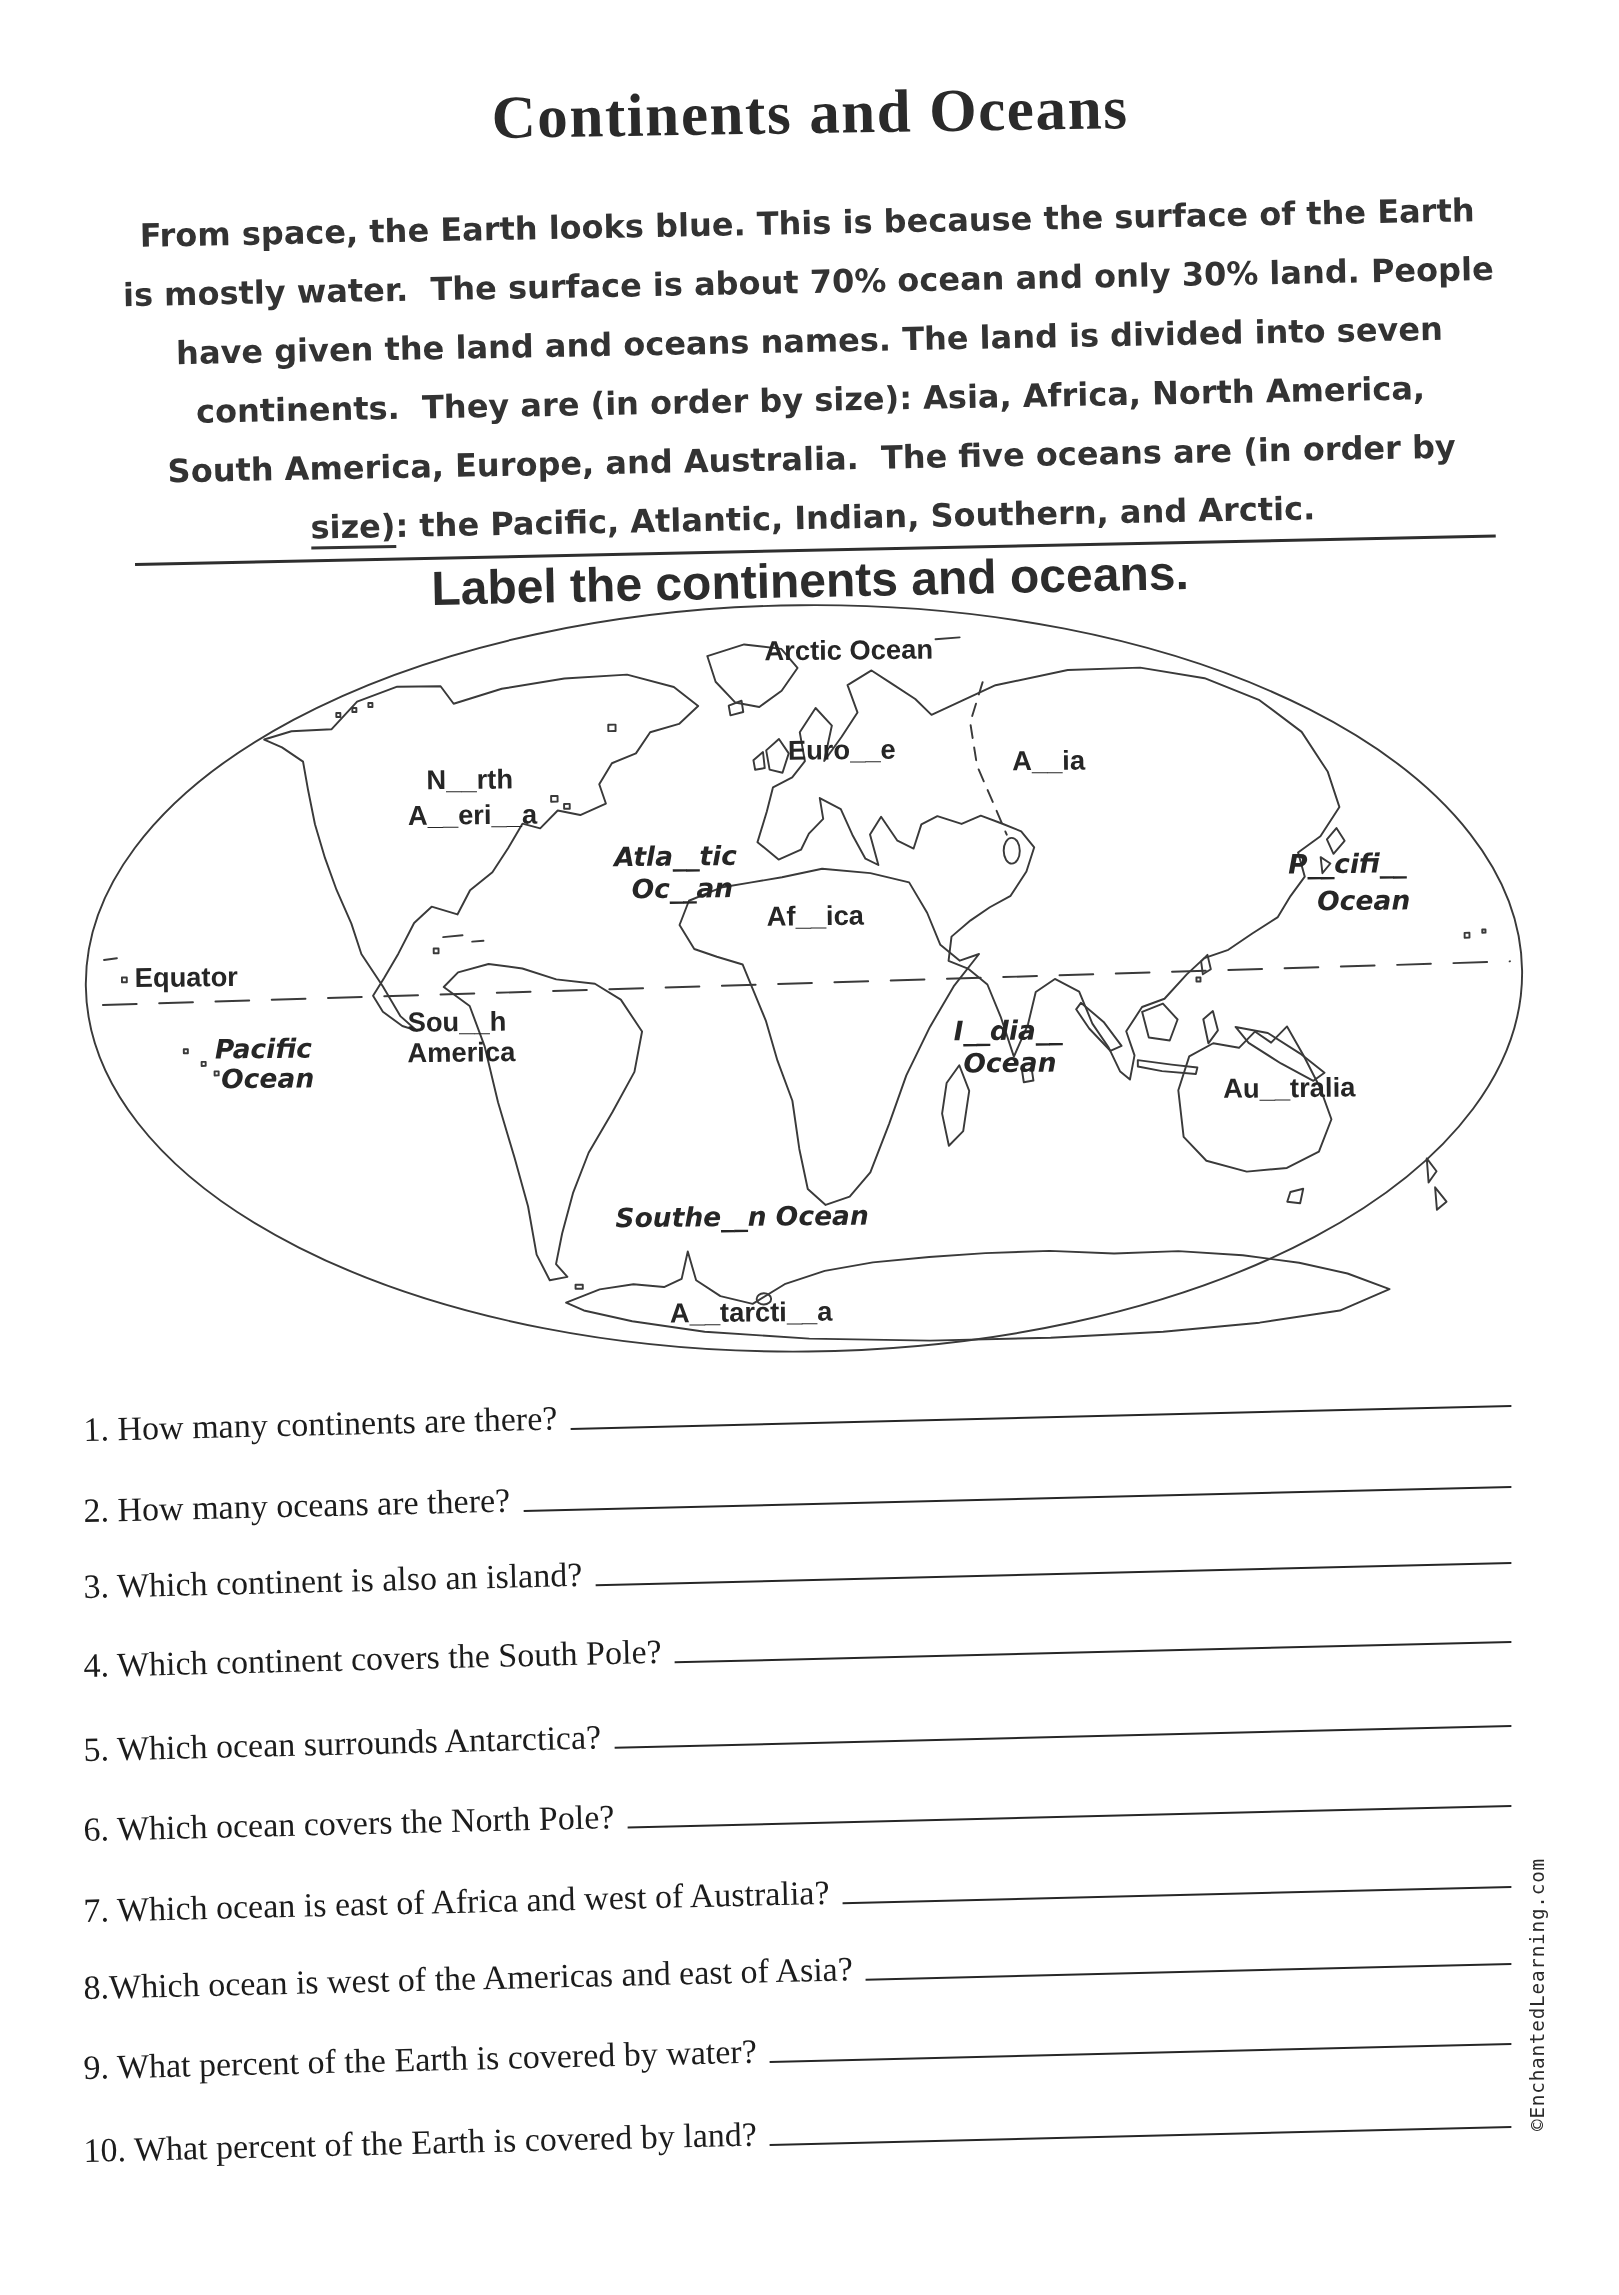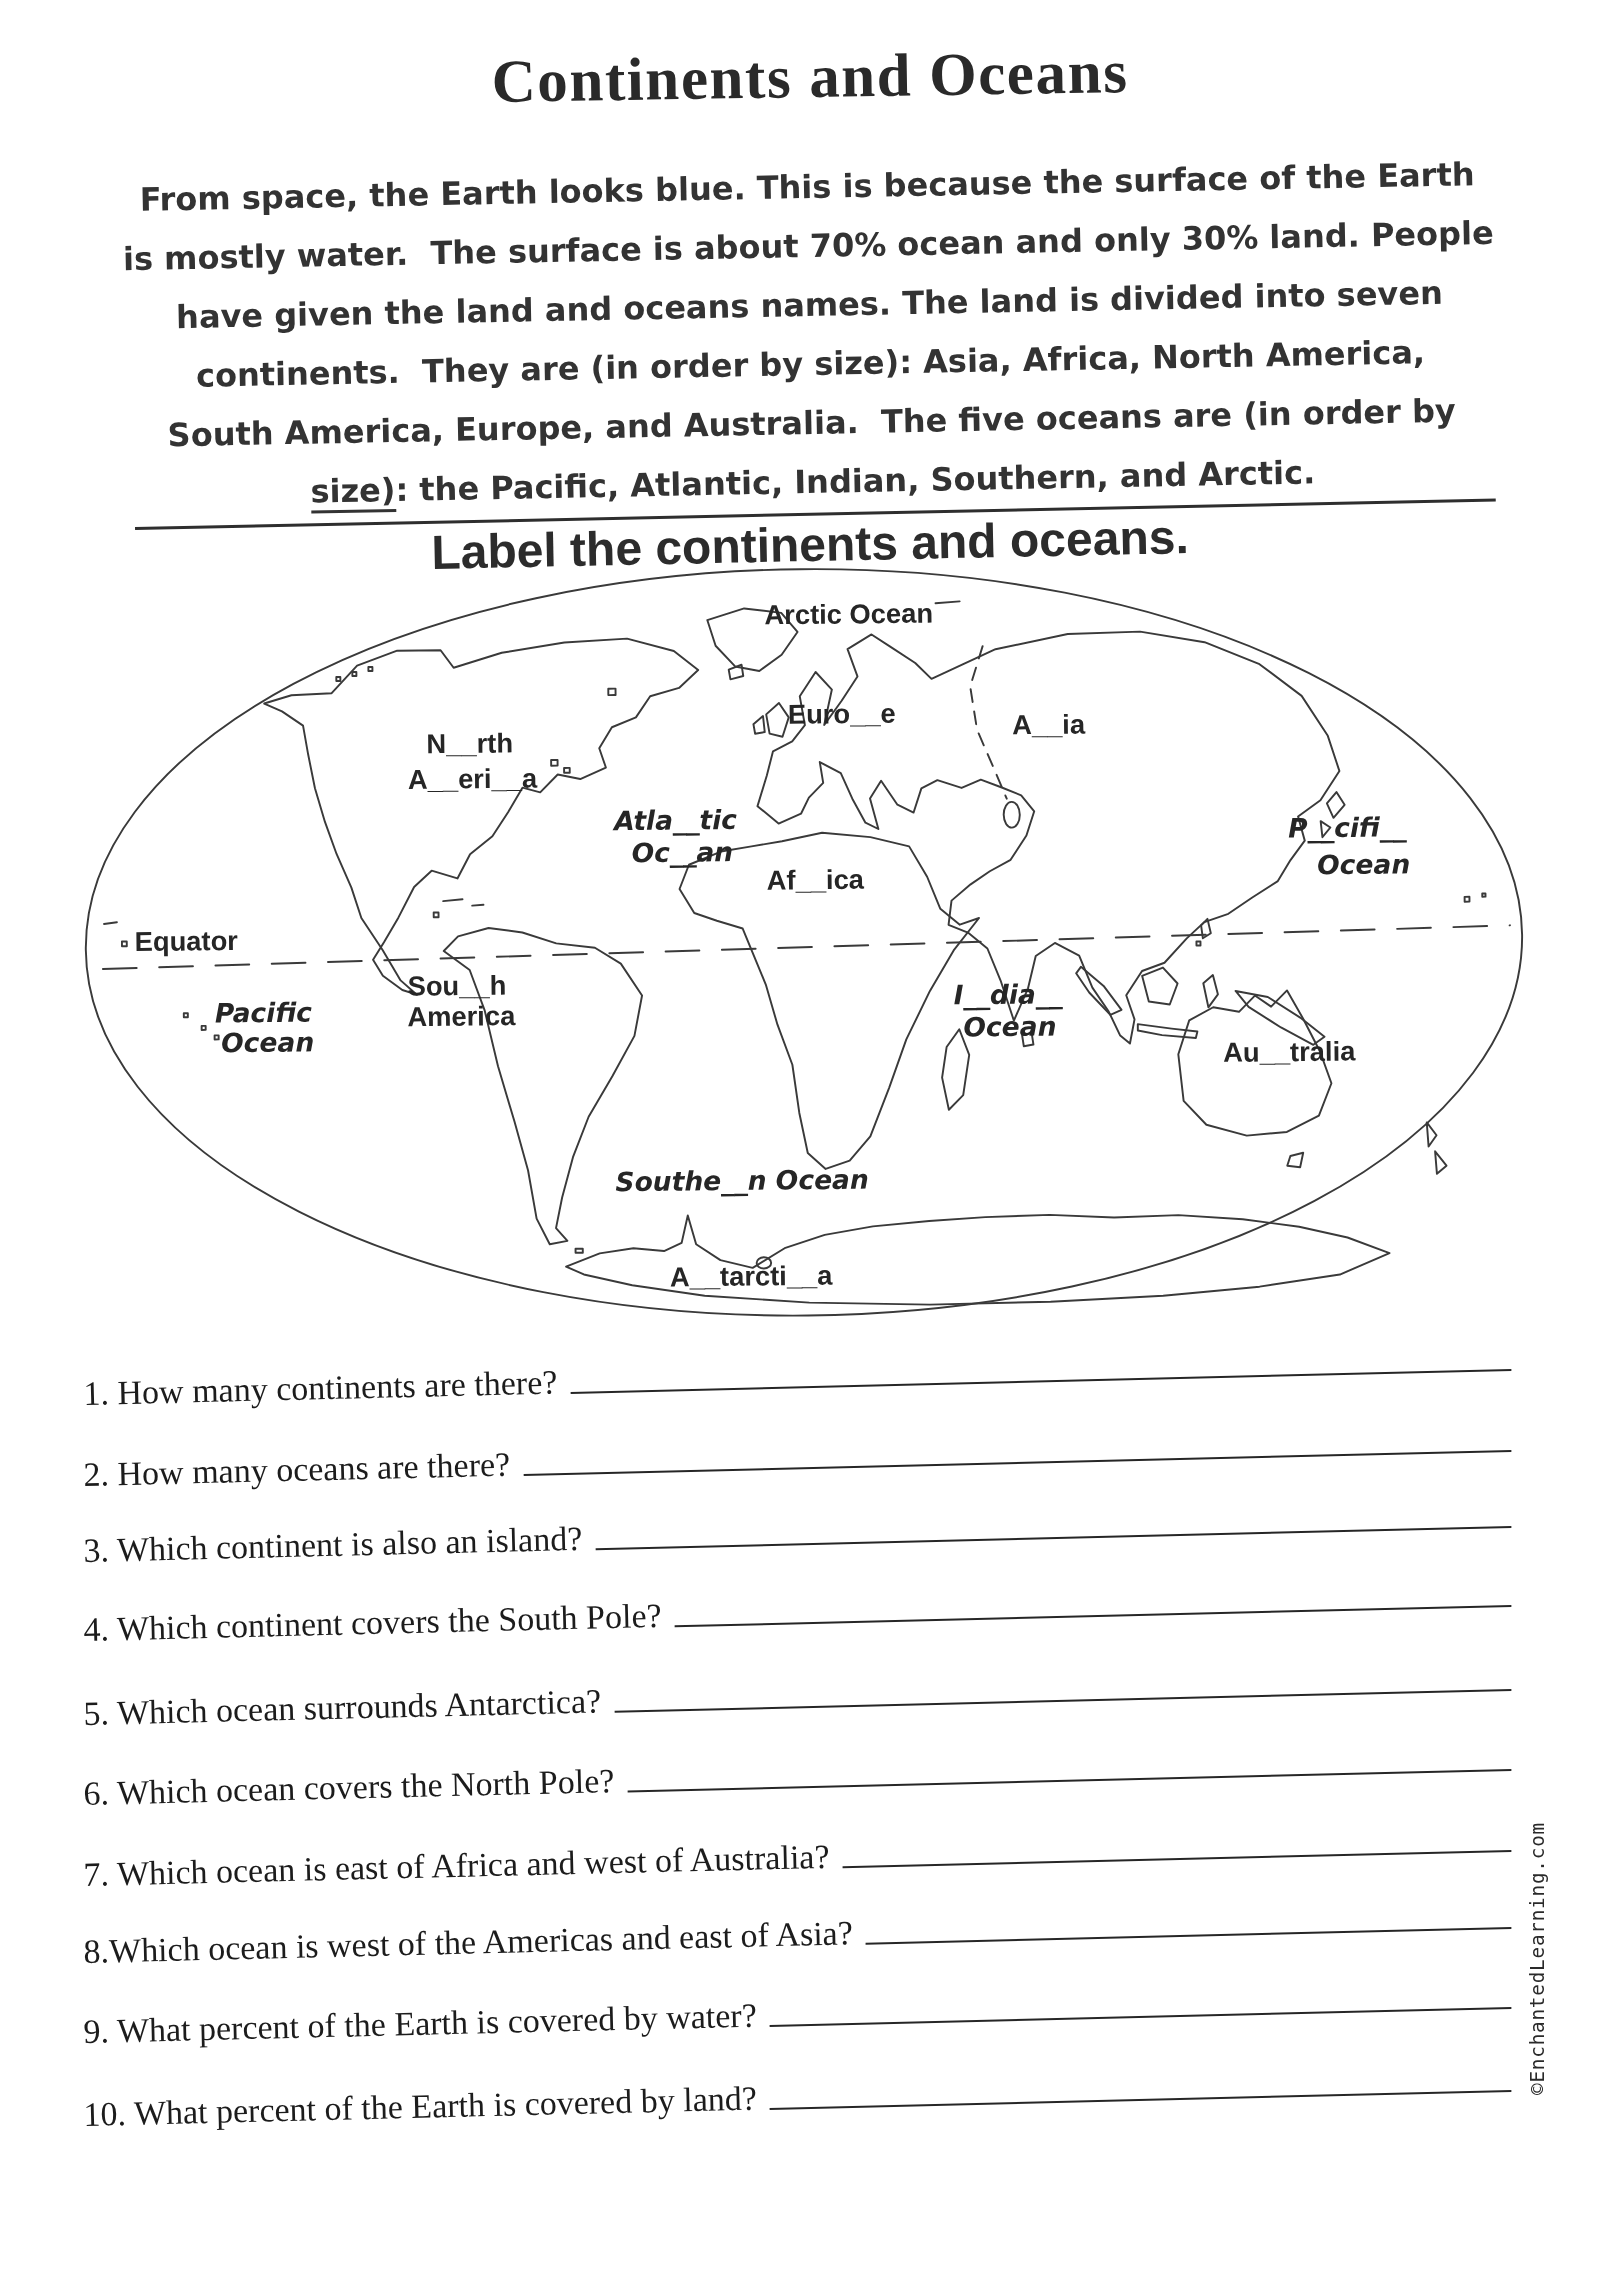--- a/index.html
+++ b/index.html
@@ -1,18 +1,18 @@
 <!DOCTYPE html>
 <html style="font-size:13px"><head>
 <meta charset="utf-8">
 <style>
   html,body{margin:0;padding:0;}
   body{width:1620px;height:2295px;position:relative;background:#ffffff;overflow:hidden;
        font-family:"Liberation Serif",serif;color:#1f1f1f;}
-  .page{position:absolute;inset:0;}
+  .page{position:absolute;inset:0;margin-top:36px;}
 
   
   .title{position:absolute;top:42px;left:0;width:1620px;text-align:center;
          font-family:"Liberation Serif",serif;font-weight:bold;font-size:61px;
          letter-spacing:1.6px;color:#2a2a2a;transform:rotate(-0.9deg);}
 
   
   .intro{position:absolute;top:158px;left:0;width:1620px;
          font-family:"DejaVu Sans",sans-serif;font-weight:bold;font-size:32px;
          color:#333;transform:rotate(-1.1deg);}

